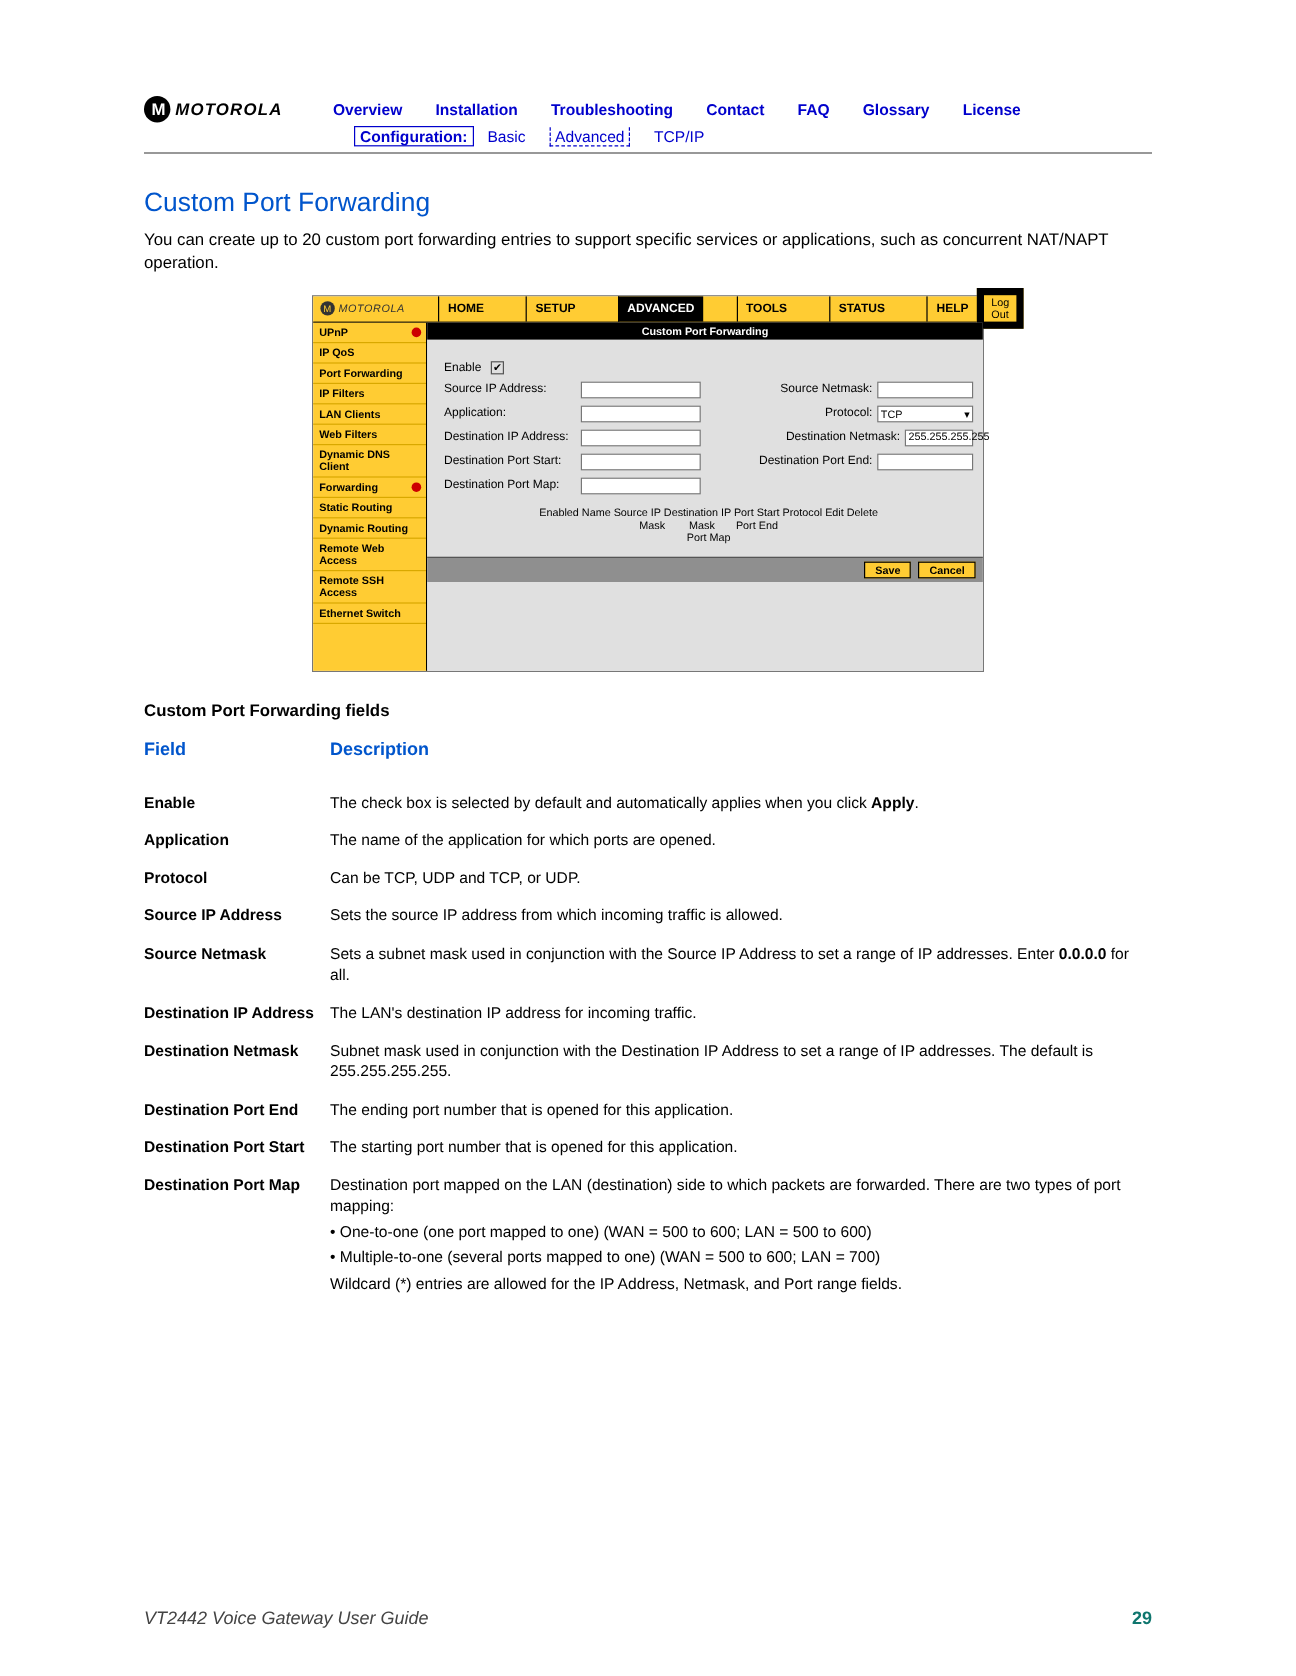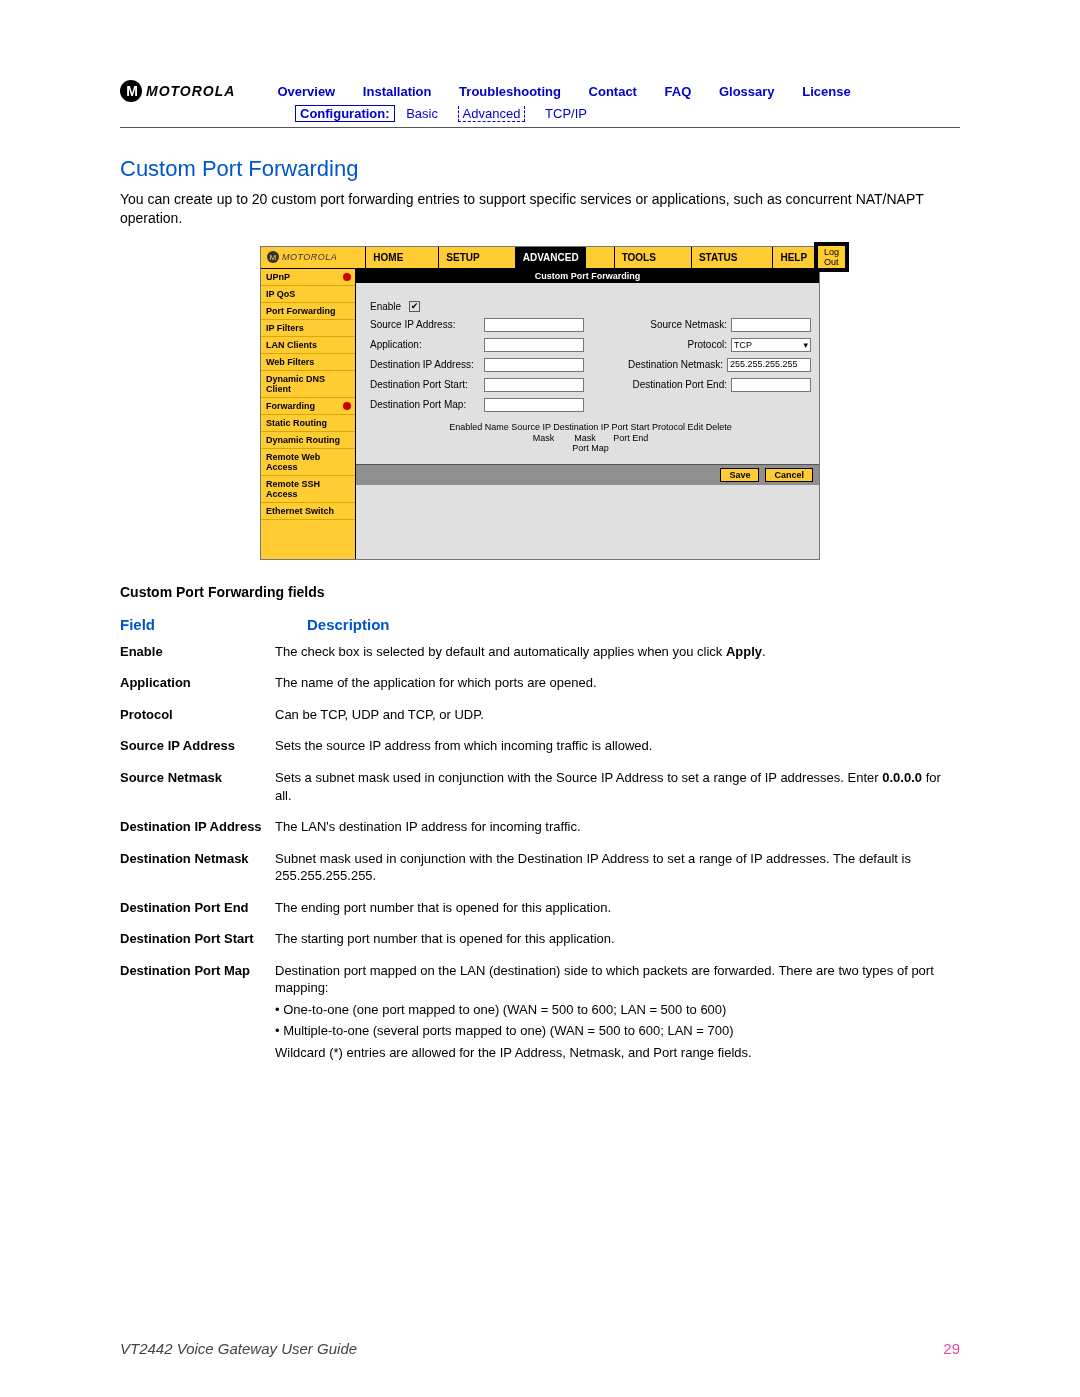--- a/index.html
+++ b/index.html
@@ -19,49 +19,49 @@
   h2.section-title { color: #0055cc; font-weight: normal; font-size: 22px; margin-top: 28px; margin-bottom: 8px; }
   .intro { font-size: 14px; line-height: 1.35; margin-bottom: 18px; }
   
   .ui-box { width: 560px; margin: 0 auto 24px auto; border: 1px solid #777; font-size: 10px; }
   .ui-top { background: #ffcc33; display: flex; align-items: center; height: 22px; border-bottom: 1px solid #000;}
   .ui-logo { width: 95px; padding-left: 6px; display:flex; align-items:center; font-family:Arial Black,Arial; font-size:9px; color:#333; font-style:italic; letter-spacing:0.5px;}
   .ui-logo-dot { width:12px; height:12px; border-radius:50%; background:#333; margin-right:3px; display:inline-flex; align-items:center; justify-content:center; color:#ffcc33; font-size:8px; font-style:normal;}
   .ui-tabs { display: flex; height:100%; flex:1; align-items:stretch;}
   .ui-tab { padding: 4px 7px; font-weight:bold; font-size:10px; display:flex; align-items:center; color:#000; border-left:1px solid #000;margin-left:28px;}
   .ui-tab.active { background: #000; color: #fff;}
-  .ui-logout { margin-left:auto; margin-right:24px; padding:1px 6px; border:4px solid #000000; font-size:9px; align-self:center; color:#000; background:#ffcc33;}
+  .ui-logout { margin-left:auto; margin-right:24px; padding:1px 6px; border:6px solid #000000; font-size:9px; align-self:center; color:#000; background:#ffcc33;}
   .ui-body { display:flex; }
   .ui-side { width: 95px; background:#ffcc33; border-right:1px solid #000;}
   .ui-side-item { padding: 3px 5px; font-weight:bold; border-bottom:1px solid #d9a800; font-size:9px; color:#000; position:relative;}
   .red-dot { position:absolute; right:4px; top:4px; width:8px;height:8px; background:#cc0000; border-radius:50%;}
   .ui-main { flex:1; background:#e0e0e0; position:relative; min-height:290px; padding:0;}
   .ui-panel-title { background:#000; color:#fff; text-align:center; font-size:9px; padding:2px; font-weight:bold;}
   .ui-form { padding: 18px 8px 6px 14px; font-size:10px; color:#000;}
   .ui-row { display:flex; align-items:center; margin-bottom:6px; gap:4px;}
   .ui-label { display:inline-block; text-align:left; }
   .ui-input { border:1px solid #777; background:#fff; height:14px; display:inline-block;}
   .ui-select { border:1px solid #777; background:#fff; height:14px; width:80px; padding:0 2px; font-size:9px; display:inline-flex; align-items:center; justify-content:space-between;}
   .ui-table-hdr { font-size:9px; text-align:center; padding:4px 0; line-height:1.2;}
   .ui-footer { background:#8f8f8f; padding:3px 6px; display:flex; justify-content:flex-end; gap:6px; border-top:1px solid #555;align-items:center;}
   .ui-btn { background:#ffcc33; border:1px solid #000; padding:1px 8px; font-size:9px; font-weight:bold;}
   
   h3.fields-title { font-size: 14px; font-weight: bold; margin: 20px 0 16px 0; }
-  .field-header { display:flex; margin-bottom:10px;gap:32px; }
+  .field-header { display:flex; margin-bottom:27px; }
   .field-header .col1 { width: 155px; color:#0055cc; font-weight:bold; font-size:15px;}
   .field-header .col2 { color:#0055cc; font-weight:bold; font-size:15px;}
   .field-row { display:flex; margin-bottom: 14px; font-size:13px; line-height:1.35;}
   .field-row .col1 { width: 155px; font-weight:bold; flex-shrink:0;}
   .field-row .col2 { flex:1;}
   .field-row .col2 b { font-weight:bold; }
   .bullet { margin: 4px 0 0 0;}
   
   .page-footer { position:absolute; bottom: 40px; left:120px; right:120px; display:flex; justify-content:space-between; font-size:15px;}
   .page-footer .doc-title { font-style: italic; color:#444;}
-  .page-footer .page-num { color:#ec4899; font-weight:normal;}
+  .page-footer .page-num { color:#0f766e; font-weight:bold;}
 </style>
 </head>
 <body>
 
 <div class="page">
 
   <div class="header">
     <div class="logo-wrap">
       <div class="logo-circle">M</div>
       <div class="logo-text">MOTOROLA</div>
@@ -141,21 +141,21 @@
             <span class="ui-select">
                 <span>TCP</span>
                 <span>▾</span>
               </span>
           </div>
           <div class="ui-row">
             <span class="ui-label" style="width:110px;">Destination IP Address:</span>
             <span class="ui-input" style="width:100px;"></span>
             <span style="flex:1"></span>
             <span class="ui-label">Destination Netmask:</span>
-            <span class="ui-input" style="width:84px; font-size:9px; padding:0 2px;">255.255.255.255</span>
+            <span class="ui-input" style="width:57px; font-size:9px; padding:0 2px;text-align:center;">255.255.255.255</span>
           </div>
           <div class="ui-row">
             <span class="ui-label" style="width:110px;">Destination Port Start:</span>
             <span class="ui-input" style="width:100px;"></span>
             <span style="flex:1"></span>
             <span class="ui-label">Destination Port End:</span>
             <span class="ui-input" style="width:80px;"></span>
           </div>
           <div class="ui-row">
             <span class="ui-label" style="width:110px;">Destination Port Map:</span>

